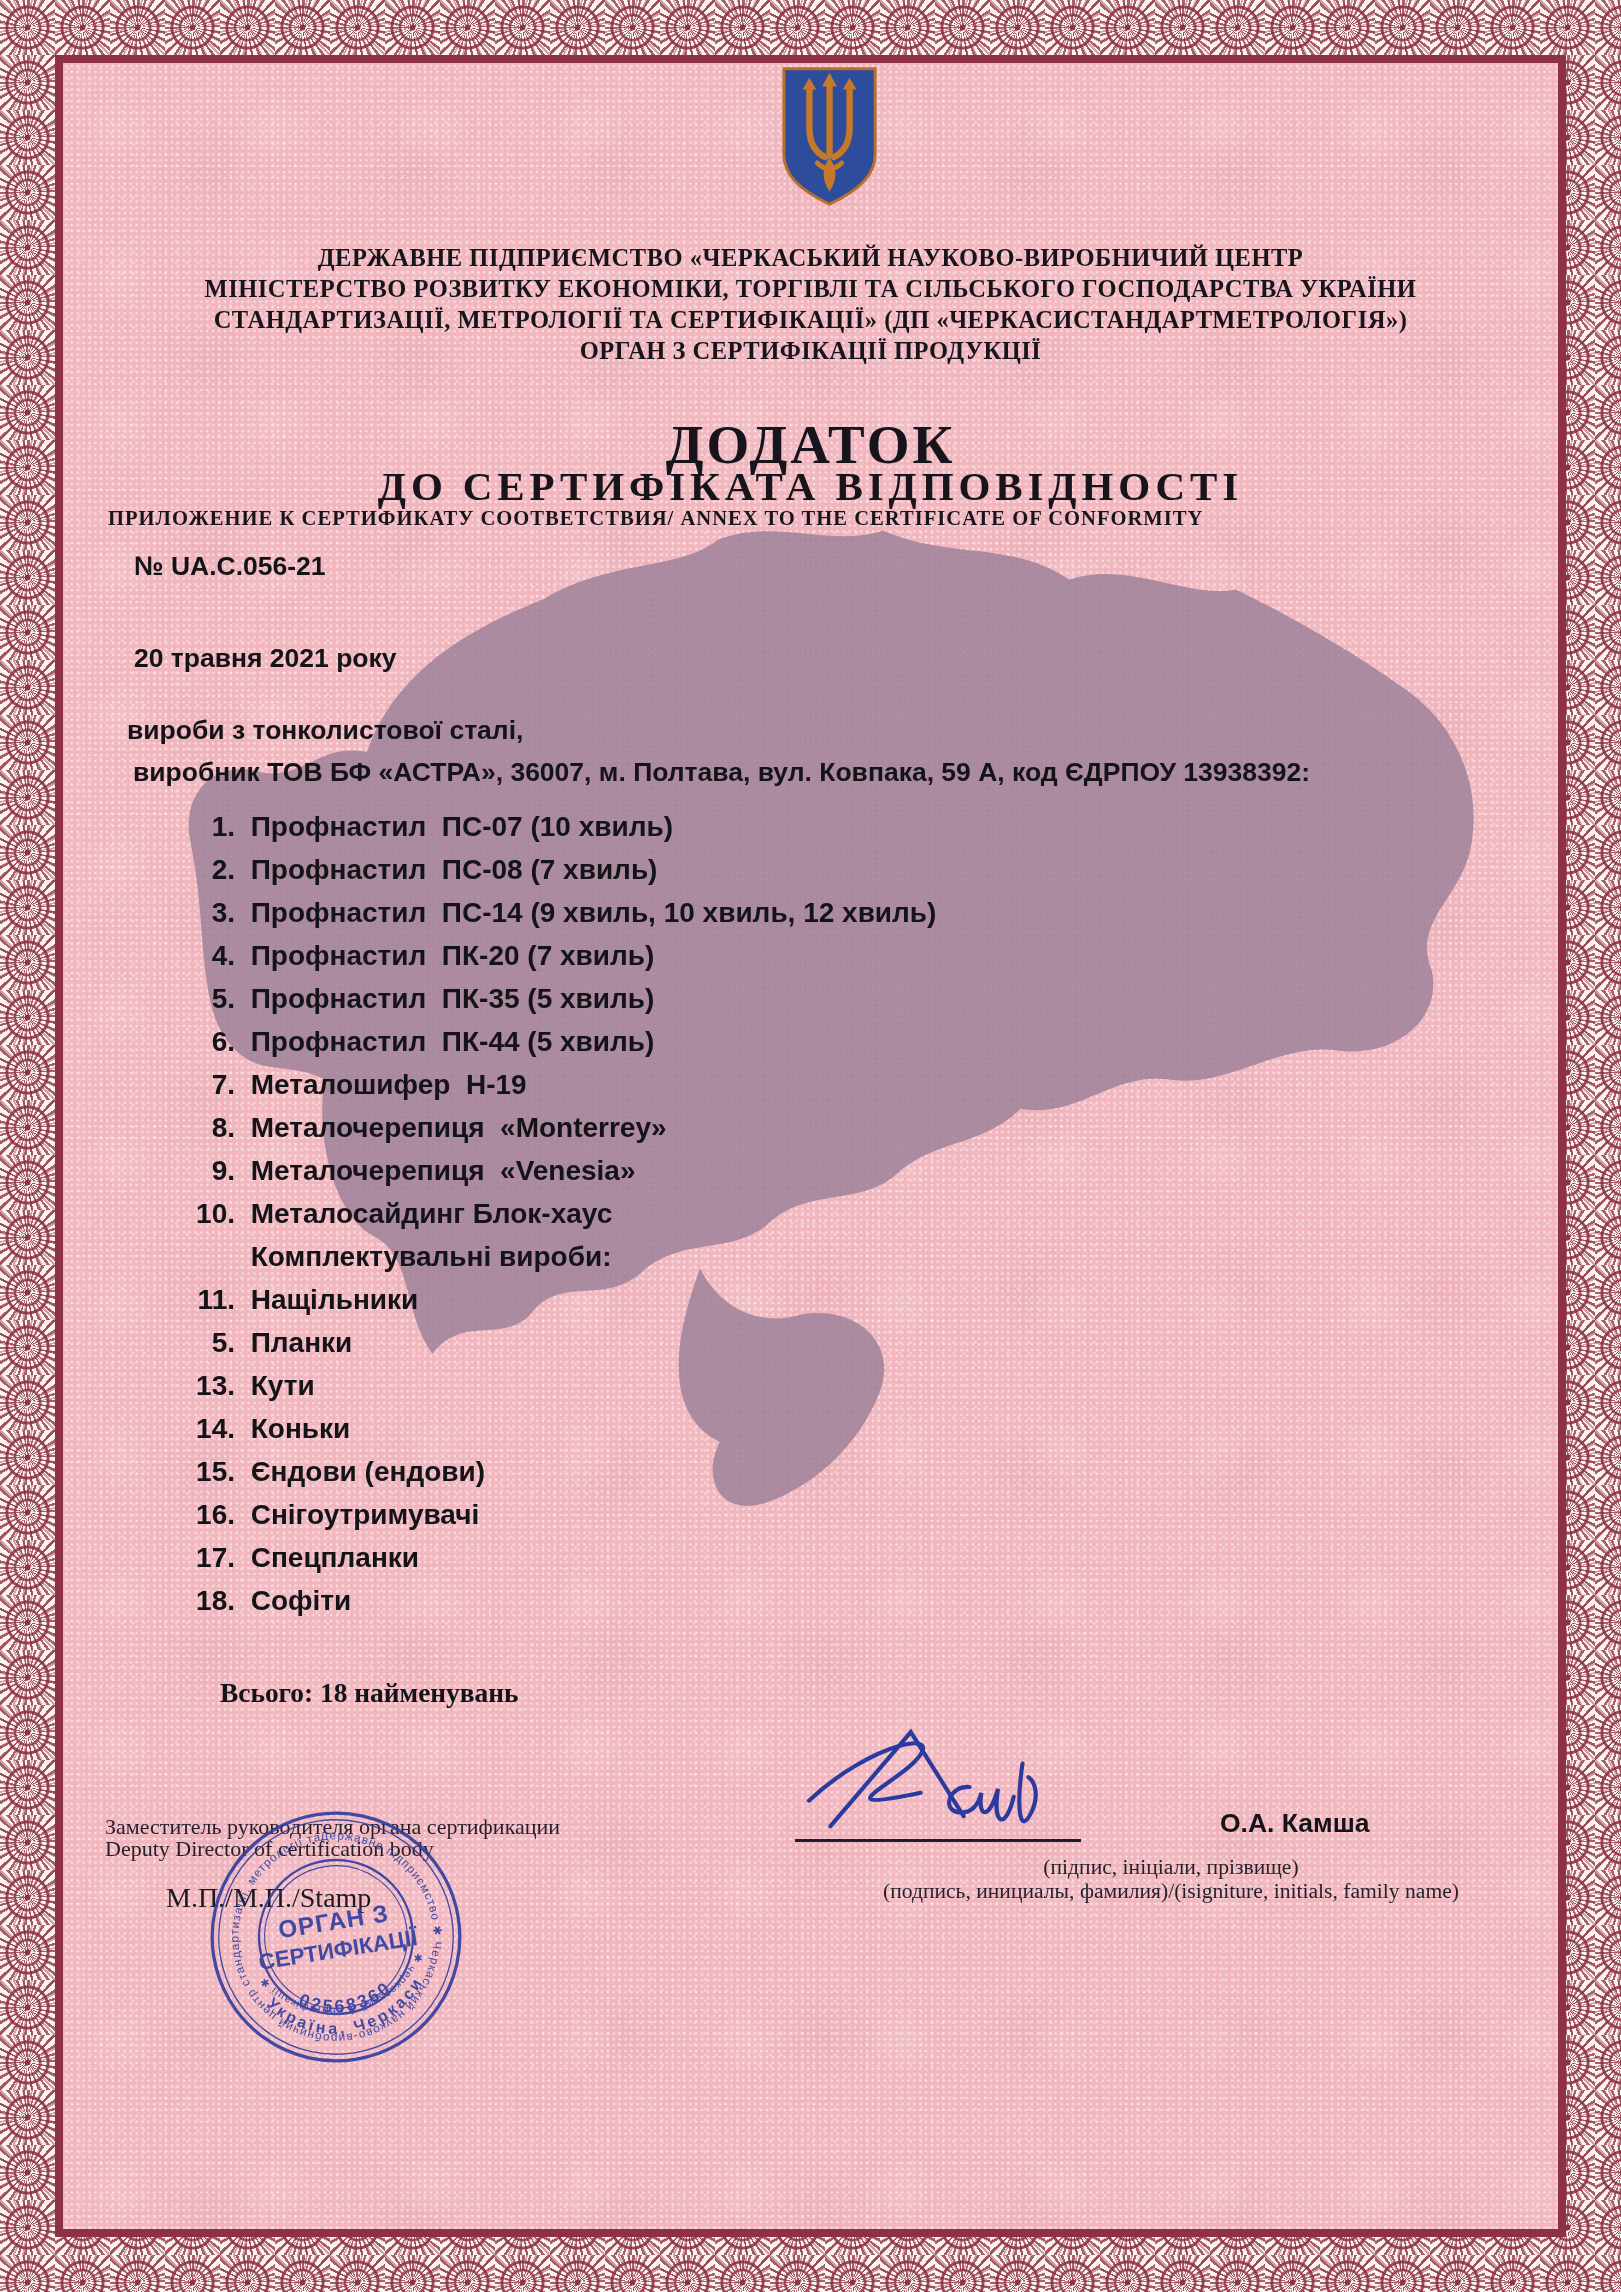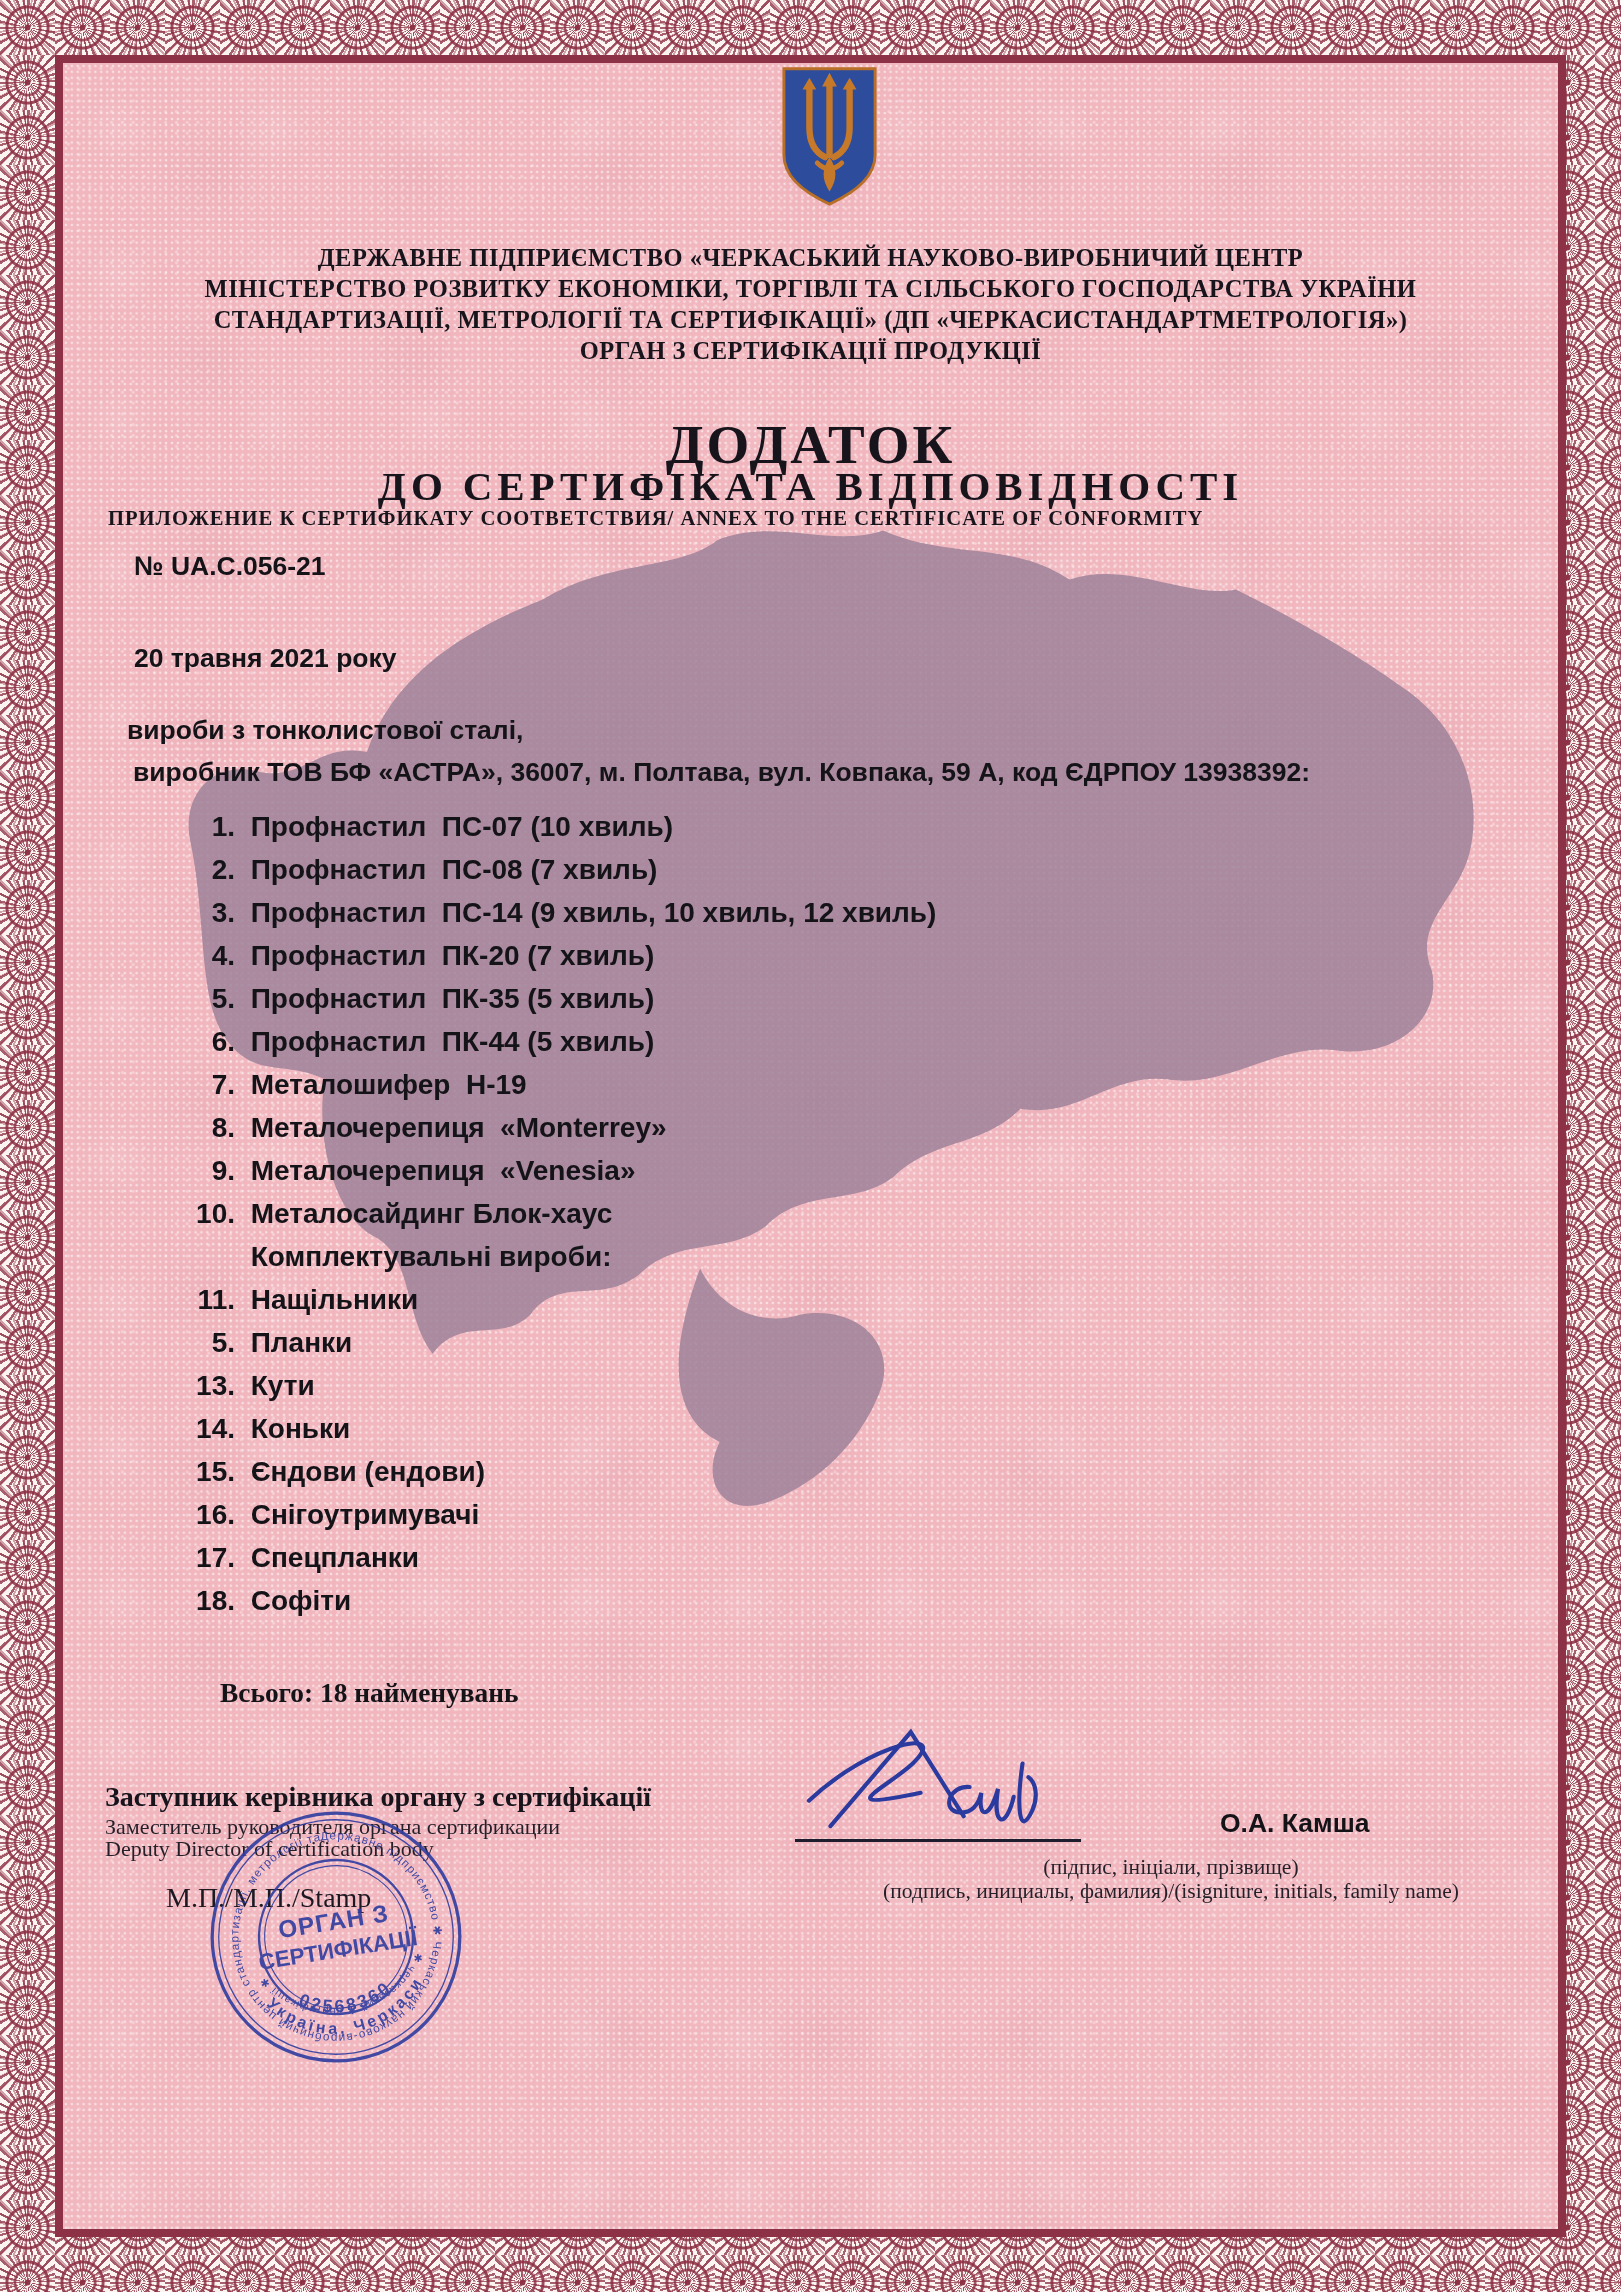--- a/index.html
+++ b/index.html
@@ -191,21 +191,20 @@
   </div>
 
   <div class="p-row">
     <span class="p-num">18.</span>
     <span class="p-lbl">Софіти</span>
   </div>
 </div>
 
   <div class="abs txt sans-b" style="left:137px; top:1615px; font-size:27.4px;font-family:Liberation Serif, serif;">Всього: 18 найменувань</div>
 
-  <div class="abs txt role-ua" style="left:42px; top:1718px;">Заступник керівника органу з сертифікації</div>
   <div class="abs txt role-sub" style="left:42px; top:1751px;">Заместитель руководителя органа сертификации</div>
   <div class="abs txt role-sub" style="left:42px; top:1773px;">Deputy Director of certification body</div>
   <div class="abs mp" style="left:103px; top:1819px;">М.П./М.П./Stamp</div>
 
   <svg class="abs stamp" style="left:137px; top:1738px;" width="272" height="272" viewBox="0 0 290 290">
     <g transform="rotate(-9 145 145)" stroke="#2f3da0" fill="none">
       <circle cx="145" cy="145" r="132" stroke-width="3.5"></circle>
       <circle cx="145" cy="145" r="125" stroke-width="1.4"></circle>
       <circle cx="145" cy="145" r="82" stroke-width="2.6"></circle>
       <circle cx="145" cy="145" r="76" stroke-width="1.2"></circle>

